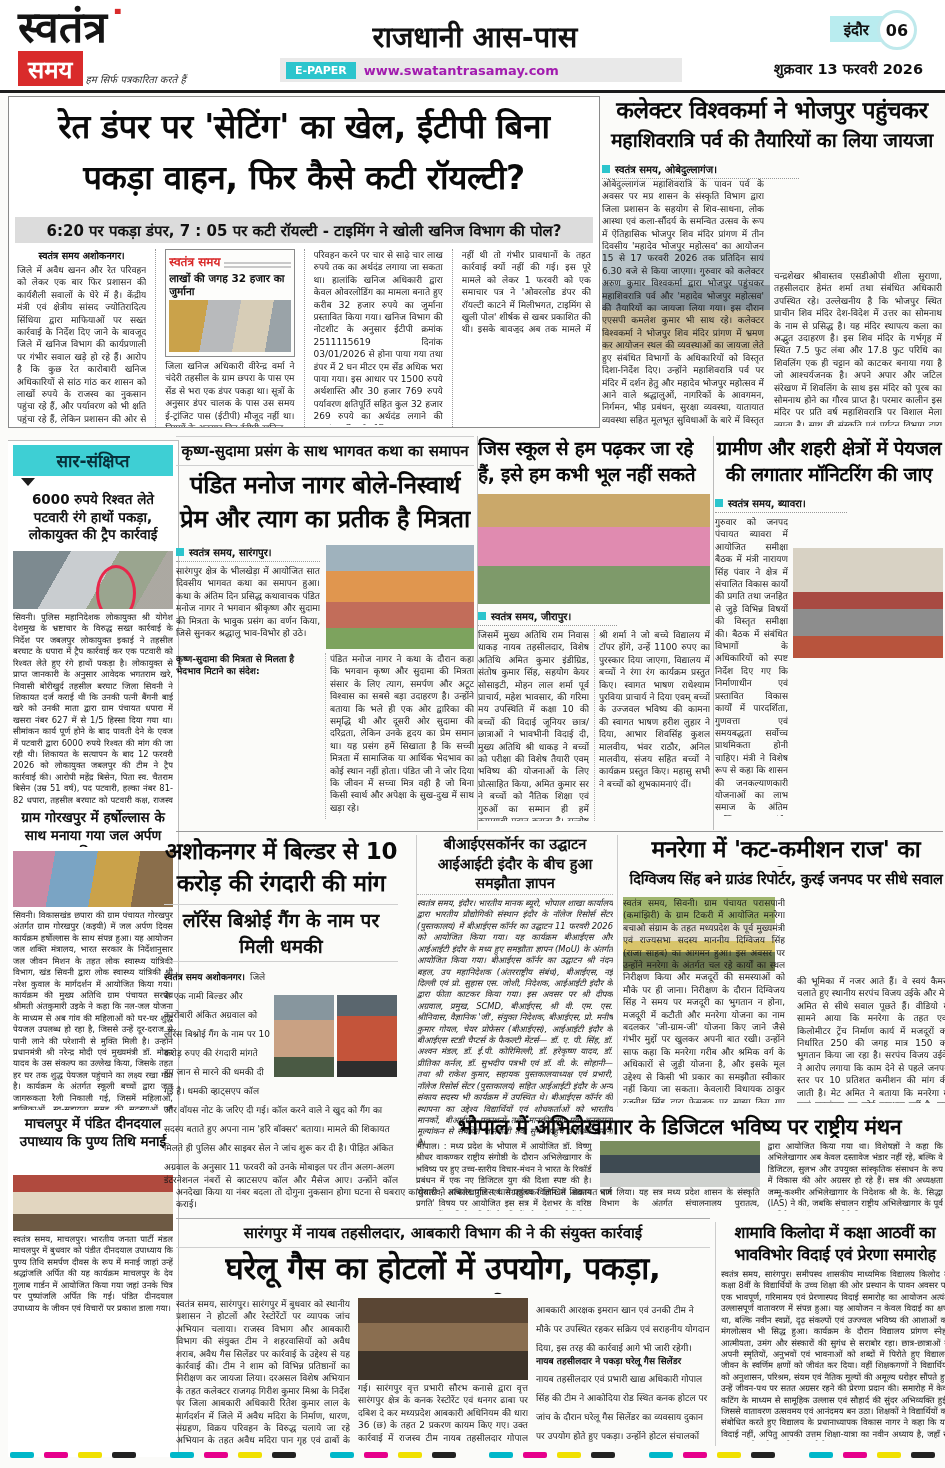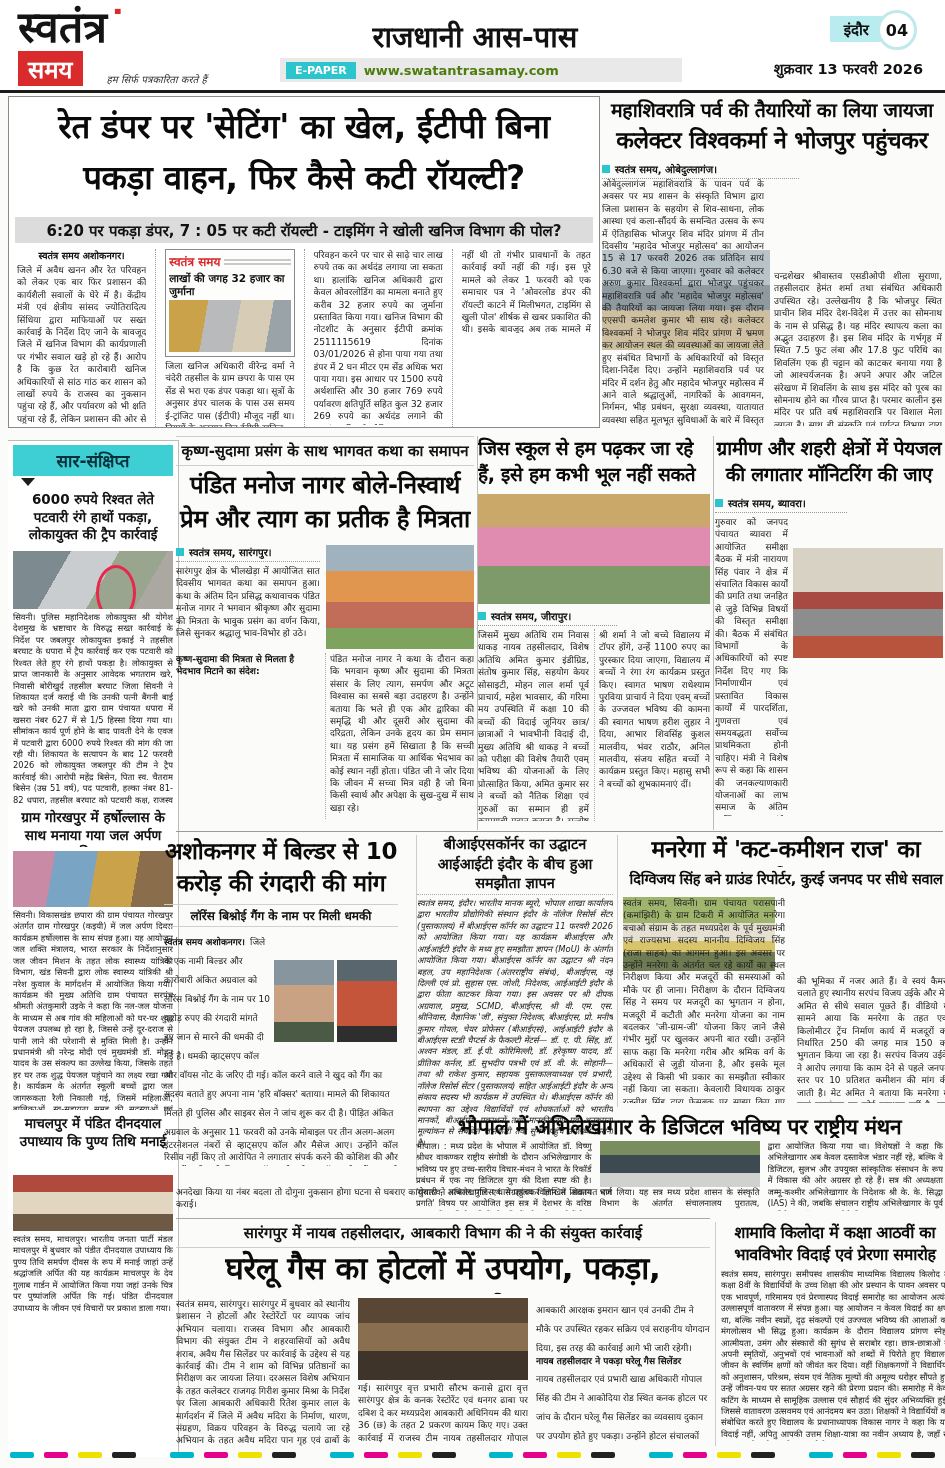--- a/index.html
+++ b/index.html
@@ -15,36 +15,36 @@
 
   
   .masthead{position:absolute;left:0;top:0;width:945px;height:90px;background:#fff;border-bottom:3px solid #1c1c1c;}
   .logo1{font-size:43px;font-weight:800;line-height:1.0;color:#141414;}
   .logo-dot{color:#d92b2b;}
   .logo2{display:inline-block;background:#d92b2b;color:#fff;font-weight:800;font-size:24px;padding:1px 10px;}
   .tagline{font-size:10px;color:#333;font-style:italic;}
   .section-title{font-size:29px;font-weight:800;}
   .epaper-bar{background:#e9e9e9;height:24px;display:flex;align-items:center;gap:8px;padding:0 6px;}
   .epaper-badge{background:#2cc5cd;color:#fff;font-weight:700;font-size:11px;padding:2px 9px;}
-  .website{font-weight:700;font-size:13px;color:#4d7c0f;}
+  .website{font-weight:700;font-size:13px;color:#a21caf;}
   .ed-pill{background:#b9ecef;font-weight:800;font-size:15px;padding:3px 14px;display:inline-block;}
   .ed-circle{display:inline-flex;align-items:center;justify-content:center;width:34px;height:34px;border-radius:50%;
              background:#fff;border:3px solid #bfe9ec;font-weight:800;font-size:16px;margin-left:-6px;vertical-align:middle;}
   .dateline-top{font-weight:800;font-size:14.5px;}
 
   
   .leadbox{border:1px solid #8a8a8a;background:#fff;}
   .lead-h{font-size:33px;line-height:1.55;}
   .lead-sub{background:#dcdcdc;font-weight:700;font-size:15px;padding:3px 4px;}
   .lead-cols{display:flex;gap:9px;}
   .lead-col{flex:1;}
   .lead-col+.lead-col{border-left:1px dotted #9a9a9a;padding-left:9px;}
   .dl{font-weight:700;font-size:9.6px;text-align:center;margin-bottom:2px;}
   .clipping{border:1px solid #8a8a8a;background:#fdfdfb;padding:3px;height:100px;overflow:hidden;}
-  .clip-mast{display:flex;align-items:center;gap:4px;}
+  .clip-mast{display:flex;align-items:flex-end;gap:4px;}
   .clip-logo{color:#d92b2b;font-weight:800;font-size:12px;background:#fff;}
   .clip-lines{flex:1;}
   .clip-line{height:2px;background:#c9c9c9;margin:2px 0;}
   .clip-h{font-weight:800;font-size:10.5px;line-height:1.25;margin:2px 0;}
   .clip-ph{height:52px;background:linear-gradient(100deg,#caa24a 0 30%,#b8babc 30% 55%,#d7cdb7 55% 80%,#9aa3a8 80%);}
   .quote-box{background:#f7f3dc;border:1px solid #b9b39a;padding:4px 6px;}
   .quote-title{font-family:"Liberation Serif","DejaVu Serif",serif;font-weight:700;font-style:italic;font-size:15px;text-align:center;}
   .quote-text{font-family:"Liberation Serif","DejaVu Serif",serif;font-style:italic;font-size:8.6px;line-height:1.4;}
   .quote-attr{font-family:"Liberation Serif","DejaVu Serif",serif;font-style:italic;font-size:8.6px;font-weight:700;text-align:right;}
 
@@ -76,47 +76,47 @@
   .brief-tri{width:0;height:0;border-left:7px solid transparent;border-right:7px solid transparent;border-top:8px solid #1c1c1c;margin:2px 0 2px 8px;}
   .brief-h{font-weight:800;font-size:13.5px;line-height:1.3;text-align:center;margin:5px 0 4px;}
 
   .art-h-md{font-size:19px;line-height:1.35;}
   .art-h-lg{font-size:24px;line-height:1.4;}
 
   .vline-r{border-right:1px solid #bbb;}
   .hline{background:#999;height:1px;}
   .bis-h{font-weight:800;font-size:14.5px;line-height:1.35;text-align:center;border-bottom:1px dotted #aaa;padding-bottom:3px;margin-bottom:3px;}
   .bis-body{font-style:italic;}
-  .subhead-bar{font-weight:800;font-size:12px;text-align:center;border-top:1px solid #cfcfcf;border-bottom:1px solid #cfcfcf;padding:2px 0;margin:3px 0;}
+  .subhead-bar{font-weight:800;font-size:19px;text-align:center;border-top:1px solid #cfcfcf;border-bottom:1px solid #cfcfcf;padding:2px 0;margin:3px 0;}
 
   .regmarks{display:flex;justify-content:space-between;align-items:center;}
   .reg-g{display:flex;gap:10px;}
   .reg{width:24px;height:6px;border-radius:2px;}
   .reg.c{background:#00b7c9}.reg.m{background:#e6008c}.reg.y{background:#f0e000}.reg.k{background:#222}
 </style>
 </head>
 <body>
 
 <div class="page">
 
   <div class="masthead">
     <div class="abs" style="left:18px;top:6px;">
       <div class="logo1"><span>स्वतंत्र</span><span class="logo-dot">˙</span></div>
-      <div style="display:flex;align-items:flex-end;gap:24px;margin-top:2px;">
+      <div style="display:flex;align-items:flex-end;gap:3px;margin-top:2px;">
         <span class="logo2">समय</span>
         <span class="tagline">हम सिर्फ पत्रकारिता करते हैं</span>
       </div>
     </div>
     <div class="abs ctr section-title" style="left:300px;top:16px;width:350px;">राजधानी आस-पास</div>
     <div class="abs epaper-bar" style="left:280px;top:58px;width:390px;">
       <span class="epaper-badge">E-PAPER</span>
       <span class="website">www.swatantrasamay.com</span>
     </div>
     <div class="abs" style="right:28px;top:10px;">
-      <span class="ed-pill">इंदौर</span><span class="ed-circle">04</span>
+      <span class="ed-pill">इंदौर</span><span class="ed-circle">06</span>
     </div>
     <div class="abs dateline-top" style="right:22px;top:58px;">शुक्रवार 13 फरवरी 2026</div>
   </div>
 
   <div class="abs leadbox" style="left:8px;top:96px;width:590px;height:330px;">
     <div class="hd lead-h ctr clip" style="margin:4px 10px 0;height:112px;">रेत डंपर पर 'सेटिंग' का खेल, ईटीपी बिना पकड़ा वाहन, फिर कैसे कटी रॉयल्टी?</div>
     <div class="lead-sub ctr clip" style="margin:4px 6px 0;">6:20 पर पकड़ा डंपर, 7 : 05 पर कटी रॉयल्टी - टाइमिंग ने खोली खनिज विभाग की पोल?</div>
     <div class="lead-cols" style="margin:6px 8px 0;height:178px;">
       <div class="lead-col clip">
         <div class="dl">स्वतंत्र समय अशोकनगर।</div>
@@ -139,22 +139,22 @@
       <div class="lead-col clip">
         <div class="bt jt" style="height:176px;">परिवहन करने पर चार से साढ़े चार लाख रुपये तक का अर्थदंड लगाया जा सकता था। हालांकि खनिज अधिकारी द्वारा केवल ओवरलोडिंग का मामला बनाते हुए करीब 32 हजार रुपये का जुर्माना प्रस्तावित किया गया। खनिज विभाग की नोटशीट के अनुसार ईटीपी क्रमांक 2511115619 दिनांक 03/01/2026 से होना पाया गया तथा डंपर में 2 घन मीटर एम सेंड अधिक भरा पाया गया। इस आधार पर 1500 रुपये अर्थशास्ति और 30 हजार 769 रुपये पर्यावरण क्षतिपूर्ति सहित कुल 32 हजार 269 रुपये का अर्थदंड लगाने की अनुशंसा की गई। लेकिन सवाल यह उठ रहा है कि जब डंपर चालक के पास मौके पर ईटीपी</div>
       </div>
       <div class="lead-col clip">
         <div class="bt jt" style="height:84px;">नहीं थी तो गंभीर प्रावधानों के तहत कार्रवाई क्यों नहीं की गई। इस पूरे मामले को लेकर 1 फरवरी को एक समाचार पत्र ने 'ओवरलोड डंपर की रॉयल्टी काटने में मिलीभगत, टाइमिंग से खुली पोल' शीर्षक से खबर प्रकाशित की थी। इसके बावजूद अब तक मामले में किसी उच्चस्तरीय जांच की शुरुआत नहीं हुई है।</div>
       </div>
     </div>
   </div>
 
   <div class="abs" style="left:602px;top:96px;width:340px;height:332px;">
+    <div class="hd ctr clip" style="font-size:23px;line-height:1.3;height:30px;">कलेक्टर विश्वकर्मा ने भोजपुर पहुंचकर</div>
     <div class="hd ctr clip" style="font-size:19.5px;line-height:1.35;height:28px;margin-top:2px;">महाशिवरात्रि पर्व की तैयारियों का लिया जायजा</div>
-    <div class="hd ctr clip" style="font-size:23px;line-height:1.3;height:30px;">कलेक्टर विश्वकर्मा ने भोजपुर पहुंचकर</div>
     <div class="byline-row" style="width:58%;margin-top:6px;">
       <span class="byline-bullet"></span>
       <span class="byline-txt">स्वतंत्र समय, ओबेदुल्लागंज।</span>
     </div>
     <div class="photo ph-street abs" style="right:0;top:68px;width:168px;height:100px;"></div>
     <div class="bt jt abs clip" style="left:0;top:82px;width:162px;height:248px;">ओबेदुल्लागंज महाशिवरात्रि के पावन पर्व के अवसर पर मप्र शासन के संस्कृति विभाग द्वारा जिला प्रशासन के सहयोग से शिव-साधना, लोक आस्था एवं कला-सौंदर्य के समन्वित उत्सव के रूप में ऐतिहासिक भोजपुर शिव मंदिर प्रांगण में तीन दिवसीय 'महादेव भोजपुर महोत्सव' का आयोजन 15 से 17 फरवरी 2026 तक प्रतिदिन सायं 6.30 बजे से किया जाएगा। गुरुवार को कलेक्टर अरुण कुमार विश्वकर्मा द्वारा भोजपुर पहुंचकर महाशिवरात्रि पर्व और 'महादेव भोजपुर महोत्सव' की तैयारियों का जायजा लिया गया। इस दौरान एएसपी कमलेश कुमार भी साथ रहे। कलेक्टर विश्वकर्मा ने भोजपुर शिव मंदिर प्रांगण में भ्रमण कर आयोजन स्थल की व्यवस्थाओं का जायजा लेते हुए संबंधित विभागों के अधिकारियों को विस्तृत दिशा-निर्देश दिए। उन्होंने महाशिवरात्रि पर्व पर मंदिर में दर्शन हेतु और महादेव भोजपुर महोत्सव में आने वाले श्रद्धालुओं, नागरिकों के आवगमन, निर्गमन, भीड़ प्रबंधन, सुरक्षा व्यवस्था, यातायात व्यवस्था सहित मूलभूत सुविधाओं के बारे में विस्तृत चर्चा करते हुए अधिकारियों को निर्देश दिए। इस अवसर पर एसडीएम</div>
     <div class="bt jt abs clip" style="right:0;top:174px;width:168px;height:156px;">चन्द्रशेखर श्रीवास्तव एसडीओपी शीला सुराणा, तहसीलदार हेमंत शर्मा तथा संबंधित अधिकारी उपस्थित रहे। उल्लेखनीय है कि भोजपुर स्थित प्राचीन शिव मंदिर देश-विदेश में उत्तर का सोमनाथ के नाम से प्रसिद्ध है। यह मंदिर स्थापत्य कला का अद्भुत उदाहरण है। इस शिव मंदिर के गर्भगृह में स्थित 7.5 फुट लंबा और 17.8 फुट परिधि का शिवलिंग एक ही चट्टान को काटकर बनाया गया है जो आश्चर्यजनक है। अपने अपार और जटिल संरेखण में शिवलिंग के साथ इस मंदिर को पूरब का सोमनाथ होने का गौरव प्राप्त है। परमार कालीन इस मंदिर पर प्रति वर्ष महाशिवरात्रि पर विशाल मेला लगता है। साथ ही संस्कृति एवं पर्यटन विभाग द्वारा जिला प्रशासन के सहयोग से भोजपुर महोत्सव का आयोजन किया जाता है।</div>
   </div>
 
   <div class="abs sidebar clip" style="left:8px;top:440px;width:160px;height:1008px;">

